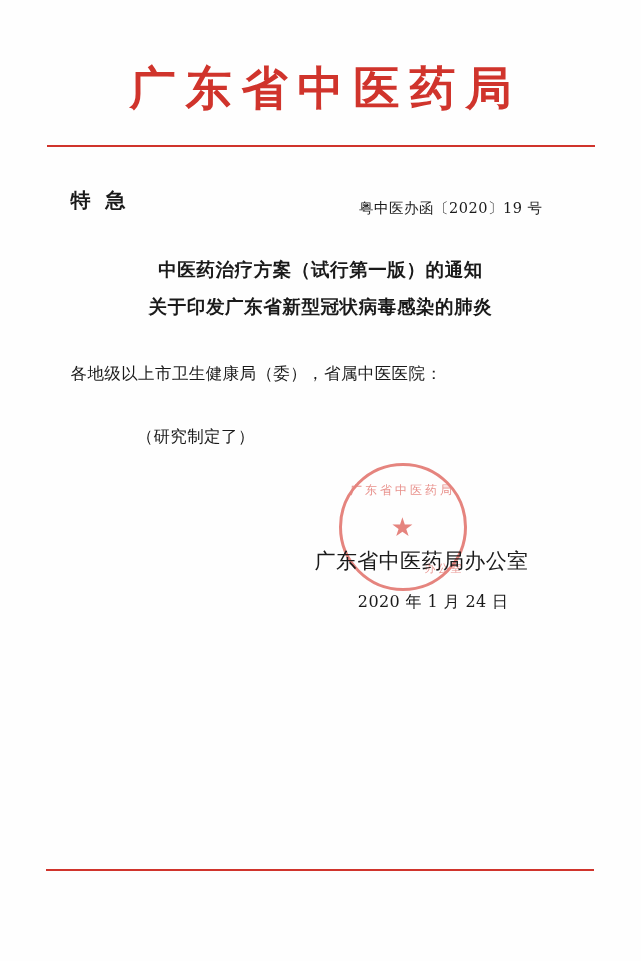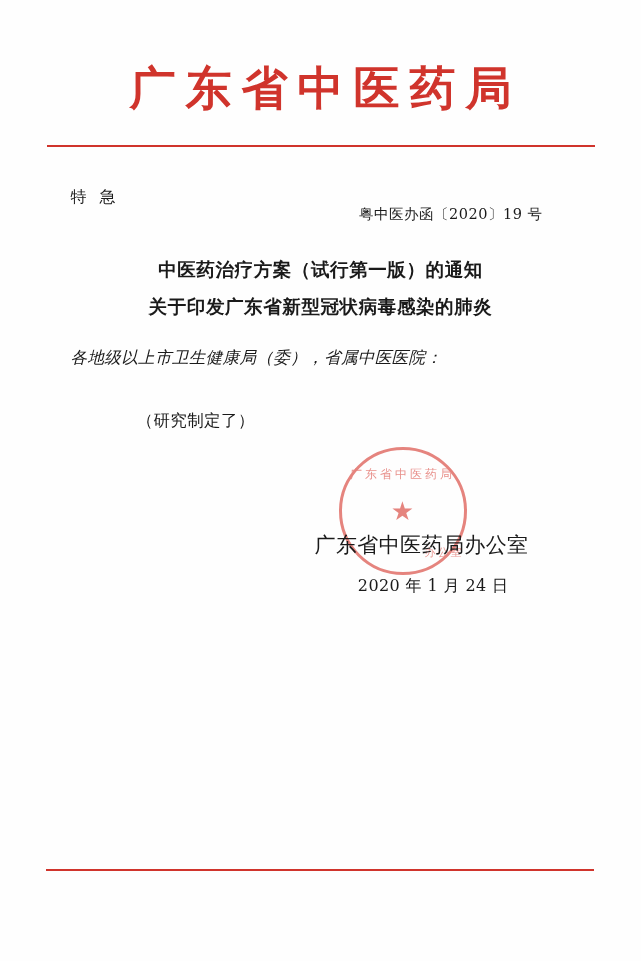--- a/index.html
+++ b/index.html
@@ -51,28 +51,28 @@
   .meta-row {
     margin: 40px auto 0 auto;
     width: 548px;
     position: relative;
     height: 26px;
   }
   .urgency {
     position: absolute;
     left: 24px;
     top: 0;
-    font-size: 16px;
-    font-weight: 400;
+    font-size: 20px;
+    font-weight: 700;
     letter-spacing: 4px;
   }
   .doc-number {
     position: absolute;
     right: 52px;
-    top: 18px;
+    top: 12px;
     font-size: 14.5px;
     letter-spacing: 0.5px;
     white-space: nowrap;
   }
 
   
   .doc-title {
     margin: 38px auto 0 auto;
     width: 470px;
     text-align: center;
@@ -81,27 +81,26 @@
     line-height: 2.0;
     letter-spacing: 0.6px;
   }
   .doc-title .line {
     display: block;
     white-space: nowrap;
   }
 
   
   .body-block {
-    margin: 16px auto 0 auto;
+    margin: 32px auto 0 auto;
     width: 500px;
     font-size: 16.5px;
     line-height: 2.0;
     letter-spacing: 0.4px;
     text-align: justify;
-    font-style: italic;
   }
   .salutation {
     margin: 0 0 0 0;
   }
   .para {
     margin: 0;
     text-indent: 2em;
   }
 
   

